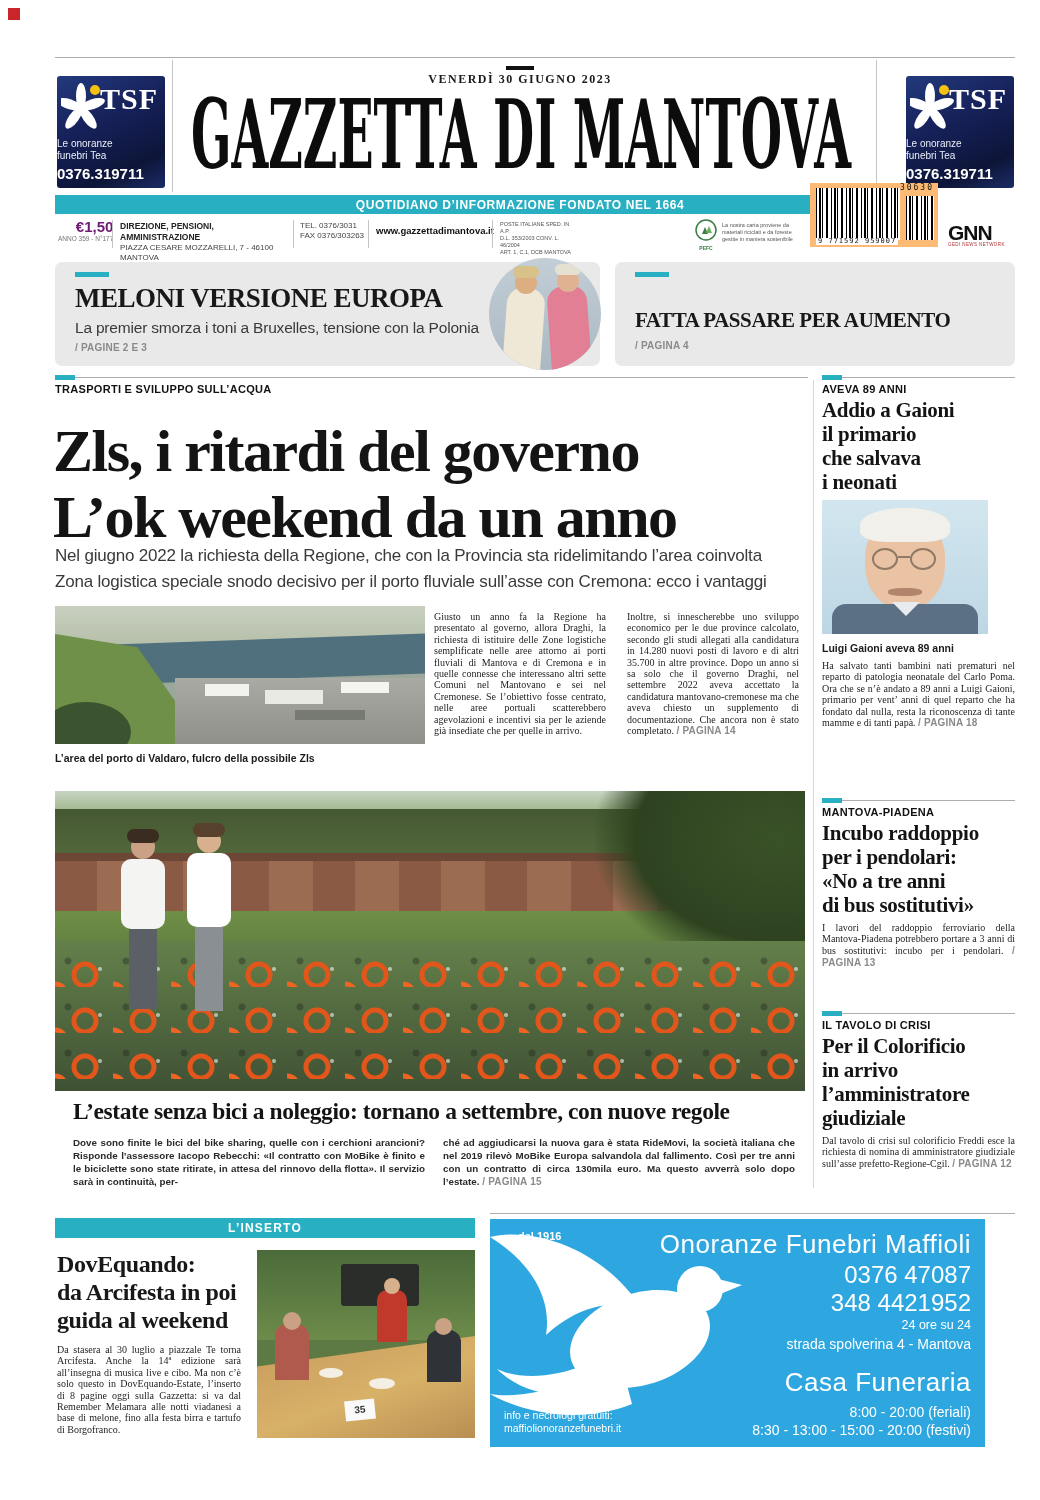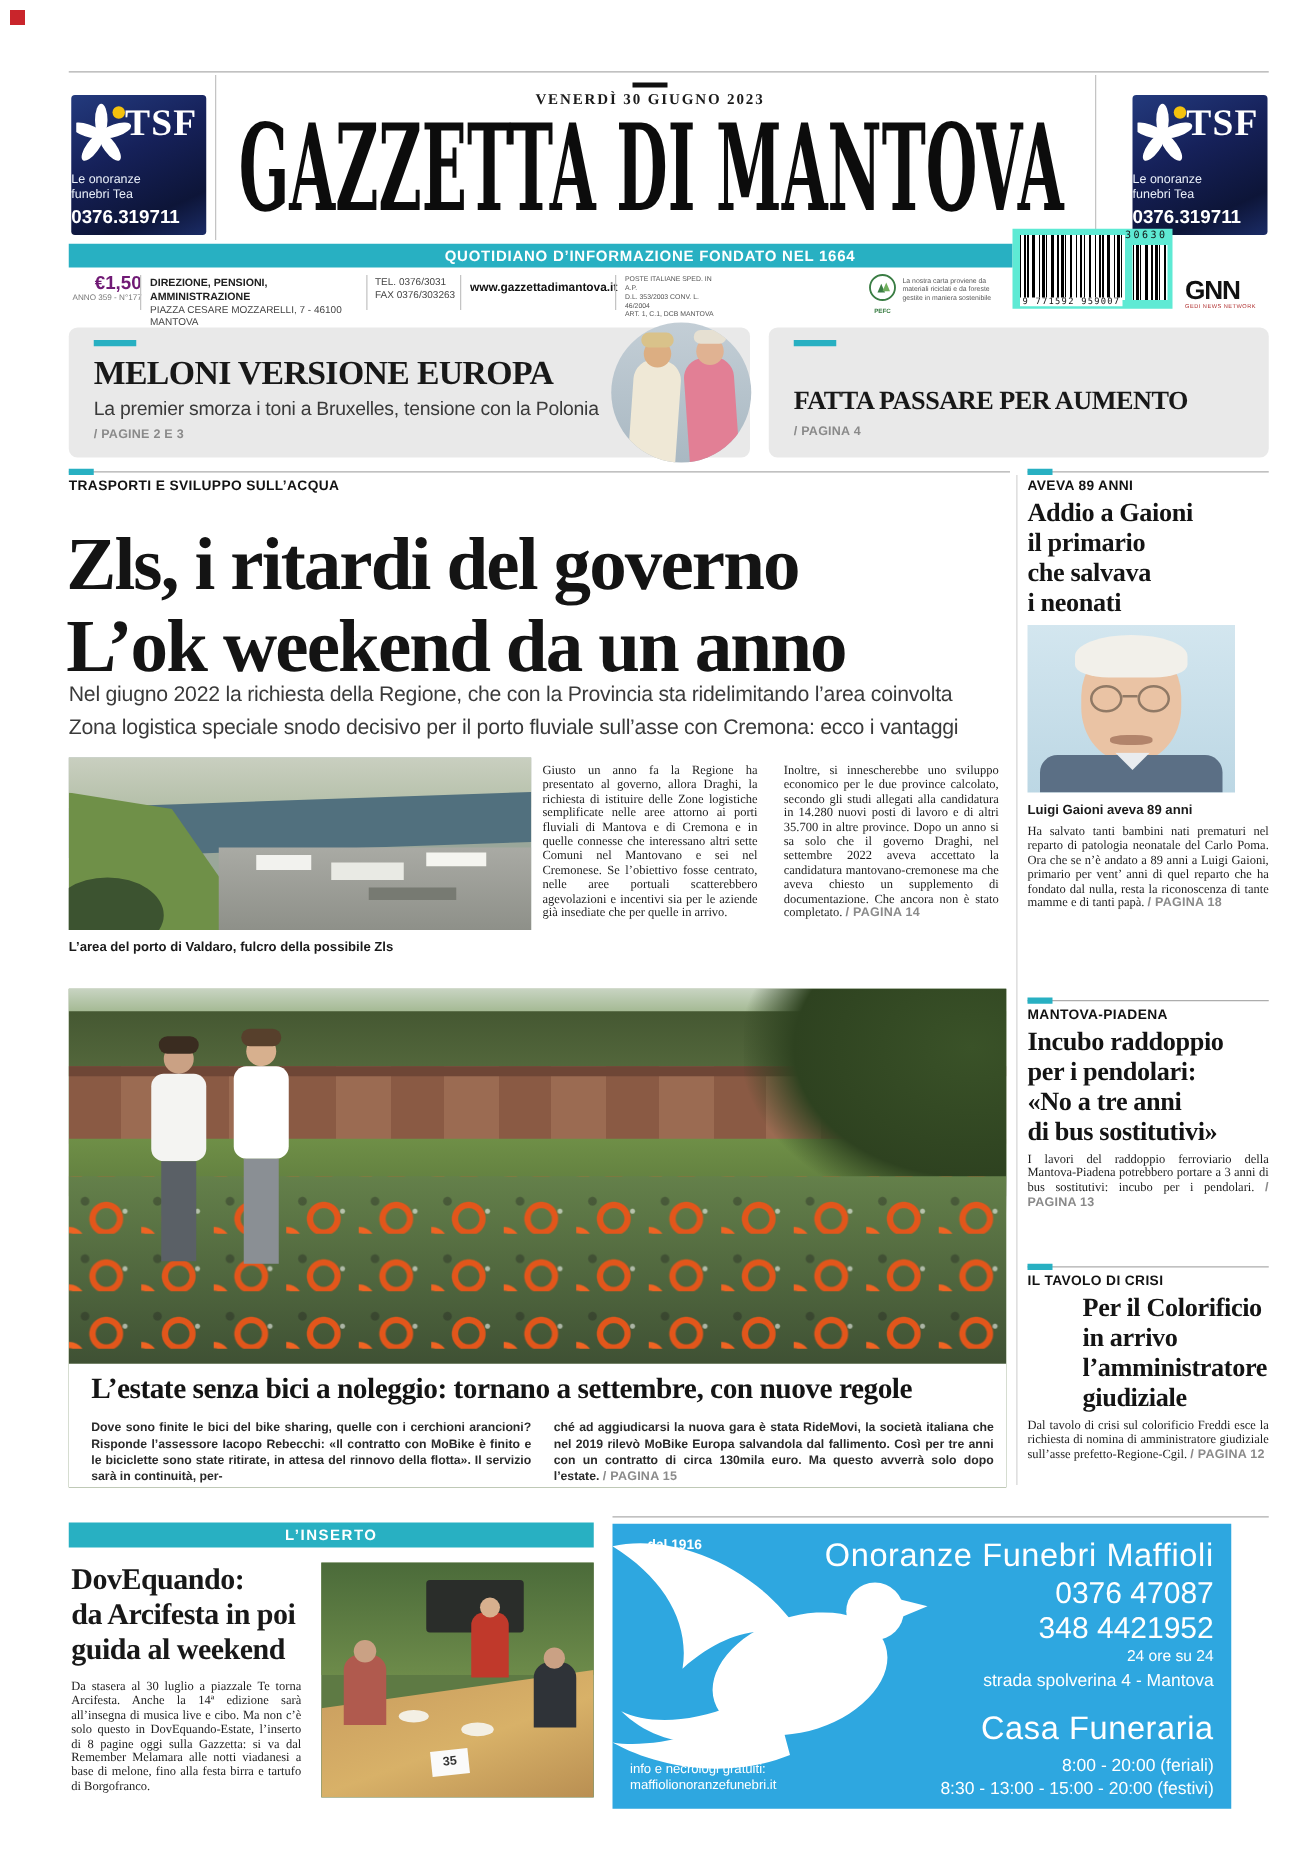--- a/index.html
+++ b/index.html
@@ -30,21 +30,21 @@
   .tsf{position:absolute;width:108px;height:112px;background:
       linear-gradient(155deg,#233a7d 0%,#16215a 40%,#0d1538 78%,#1b2c66 100%);
       border-radius:3px;color:#fff;}
   .tsf-brand{position:absolute;right:7px;top:8px;font:bold 30px/1 "Liberation Serif",serif;color:#fff;letter-spacing:1px;}
   .tsf-sub{position:absolute;left:0;top:62px;width:100%;font:10px/12px "Liberation Sans",sans-serif;color:#e8eef8;}
   .tsf-phone{position:absolute;left:0;bottom:7px;width:100%;text-align:left;font:bold 15px/1 "Liberation Sans",sans-serif;color:#fff;}
   .masthead-svg{position:absolute;left:183px;top:82px;}
   .tagbar{position:absolute;left:55px;top:195px;width:755px;height:19px;background:var(--teal);}
   .tagtext{position:absolute;left:0;top:199px;width:1040px;text-align:center;
     font:bold 12px/1 "Liberation Sans",sans-serif;color:#ffffff;letter-spacing:.6px;}
-  .barcode-box{position:absolute;left:810px;top:183px;width:128px;height:64px;background:#5eead4;}
+  .barcode-box{position:absolute;left:810px;top:183px;width:128px;height:64px;background:#fdba74;}
   .bars{position:absolute;background:
      repeating-linear-gradient(90deg,#000 0 1px,#fff 1px 3px,#000 3px 5px,#fff 5px 6px,#000 6px 7px,#fff 7px 10px,#000 10px 12px,#fff 12px 15px);}
   .bc-digits{position:absolute;left:6px;bottom:2px;font:7px/1 "DejaVu Sans Mono",monospace;color:#111;letter-spacing:1px;background:#fff;padding:0 2px;}
   .bc-top{position:absolute;right:4px;top:1px;font:8px/1 "DejaVu Sans Mono",monospace;color:#111;letter-spacing:2px;}
   .info-sm{font:8px/10px "Liberation Sans",sans-serif;color:#444;}
   .info-xs{font:5.5px/7px "Liberation Sans",sans-serif;color:#555;}
   
   .graybox{position:absolute;background:#e9e9e9;border-radius:7px;}
   .gb-dash{position:absolute;background:var(--teal);width:34px;height:5px;}
   .gb-sub{position:absolute;font:15.5px/19px "Liberation Sans",sans-serif;color:#3a3a3a;letter-spacing:-.2px;}
@@ -256,21 +256,21 @@
     <div>«No a tre anni</div>
       <div>di bus sostitutivi»</div>
   </div>
   <div class="bodytxt abs" style="left:822px;top:922px;width:193px;">
     <span>I lavori del raddoppio ferroviario della Mantova-Piadena potrebbero portare a 3 anni di bus sostitutivi: incubo per i pendolari.</span> <span class="pageref">/ PAGINA 13</span>
   </div>
 
   <div class="hairline" style="left:822px;top:1013px;width:193px;"></div>
   <div class="sec-dash" style="left:822px;top:1011px;width:20px;"></div>
   <div class="kicker" style="left:822px;top:1020px;">IL TAVOLO DI CRISI</div>
-  <div class="rail-hl" style="left:822px;top:1034px;margin-left:44px;">
+  <div class="rail-hl" style="left:822px;top:1034px;">
     <div>Per il Colorificio</div>
       <div>in arrivo</div>
     <div>l’amministratore</div>
       <div>giudiziale</div>
   </div>
   <div class="bodytxt abs" style="left:822px;top:1135px;width:193px;">
     <span>Dal tavolo di crisi sul colorificio Freddi esce la richiesta di nomina di amministratore giudiziale sull’asse prefetto-Regione-Cgil.</span> <span class="pageref">/ PAGINA 12</span>
   </div>
 
   <div class="photo" style="left:55px;top:791px;width:750px;height:399px;background:#56713f;">

